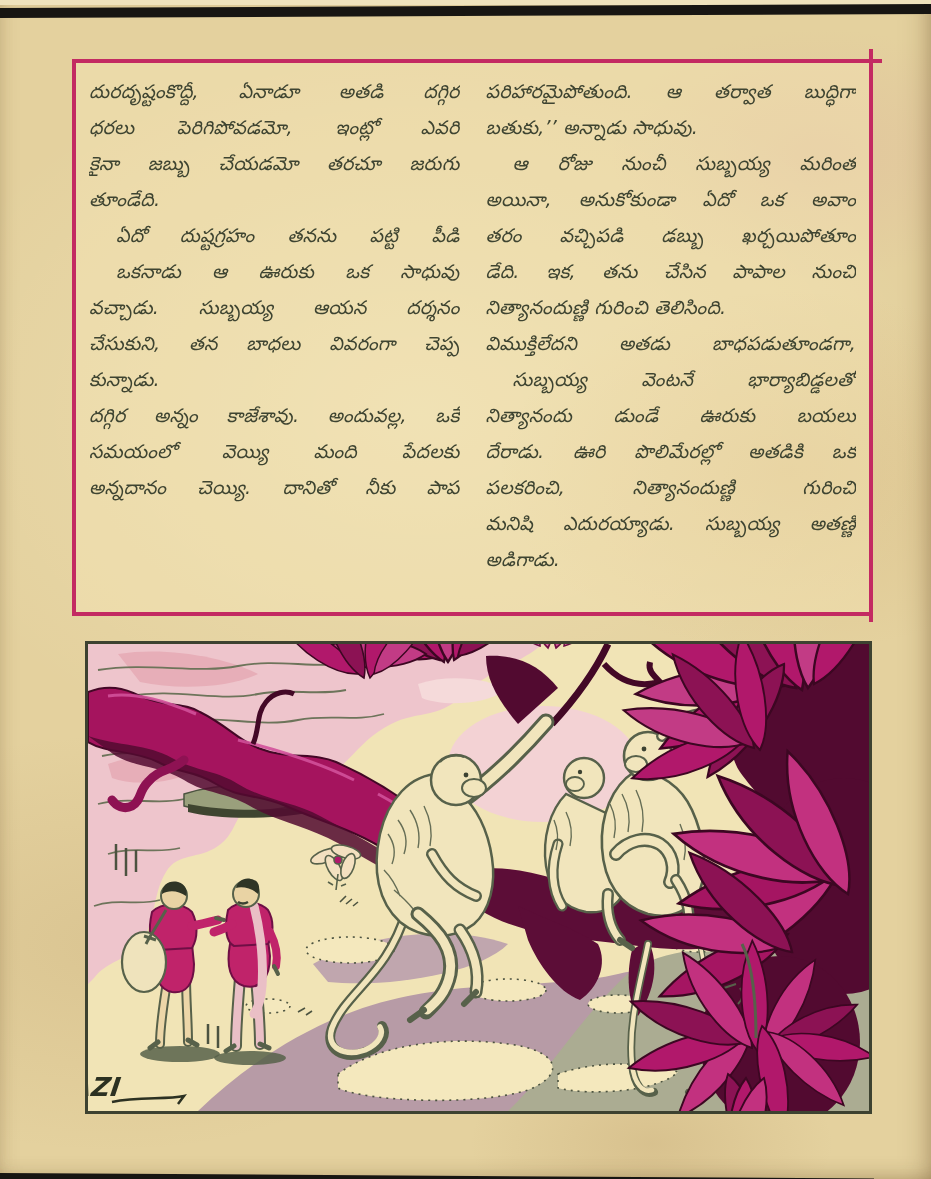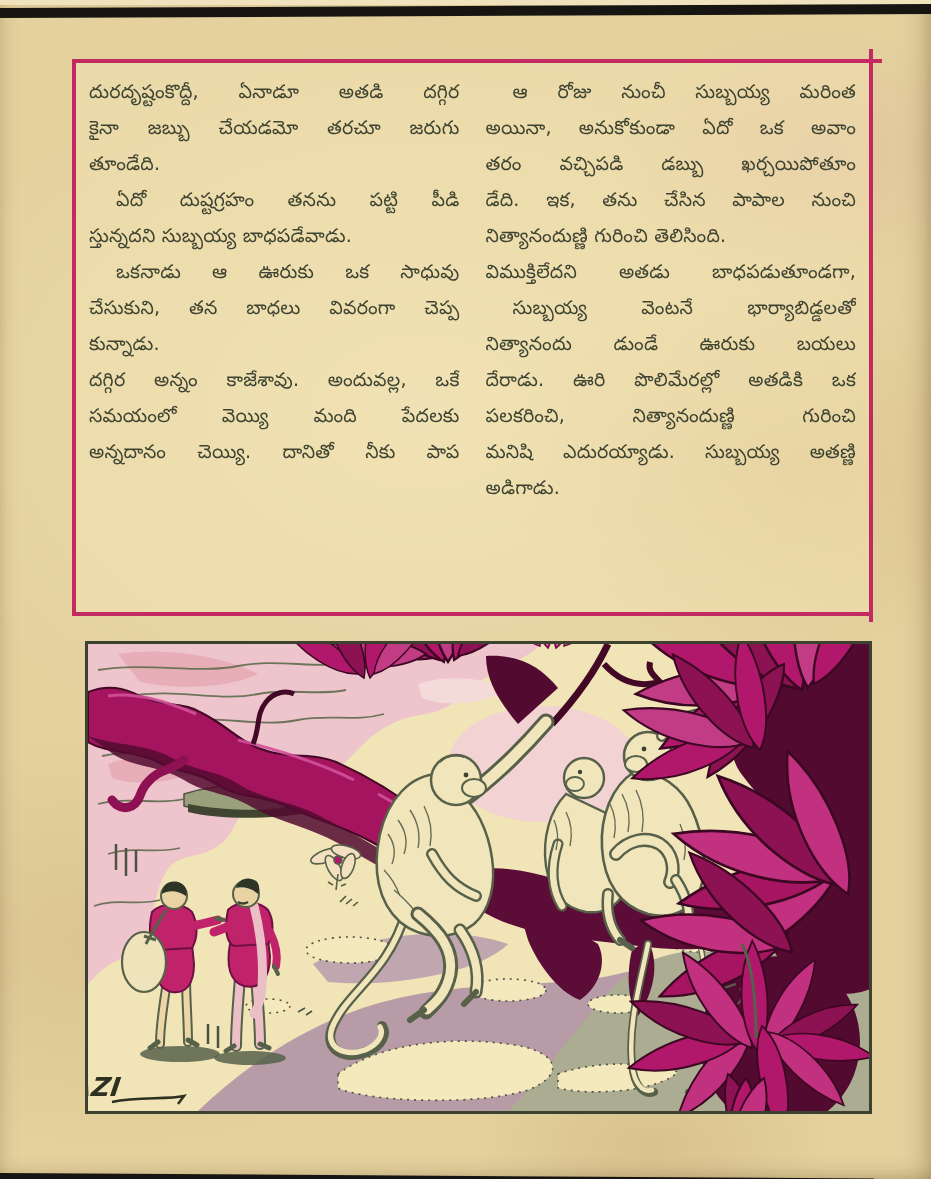--- a/index.html
+++ b/index.html
@@ -29,21 +29,21 @@
     border:4px solid #c32a62;
     background:rgba(248,236,190,.35);
     box-sizing:border-box;
     padding:10px 13px 6px 13px;
   }
   .tick{position:absolute;background:#c32a62;}
   .tick.tr-v{right:-4px;top:-14px;width:4px;height:14px;}
   .tick.tr-h{right:-13px;top:-4px;width:13px;height:4px;}
   .tick.br-v{right:-4px;bottom:-10px;width:4px;height:10px;}
   .cols{display:flex;gap:26px;height:100%;}
-  .col{flex:1 1 0;min-width:0;color:#3e4431;}
+  .col{flex:1 1 0;min-width:0;color:#3e4431;font-style:italic;}
   .ln{
     height:36px;line-height:36px;font-size:19px;letter-spacing:.2px;
     white-space:nowrap;overflow:hidden;
     text-align:justify;text-align-last:justify;
   }
   .ln.end{text-align-last:left;}
   .ln.ind{text-indent:27px;}
 
   
   .illus{
@@ -59,32 +59,35 @@
   <div class="edge-top2"></div>
   <div class="edge-top"></div>
 
   <div class="textbox">
     <div class="tick tr-v"></div>
     <div class="tick tr-h"></div>
     <div class="tick br-v"></div>
     <div class="cols">
       <div class="col">
         <div class="ln">దురదృష్టంకొద్దీ, ఏనాడూ అతడి దగ్గిర</div>
+        <div class="ln">ధరలు పెరిగిపోవడమో, ఇంట్లో ఎవరి</div>
         <div class="ln">కైనా జబ్బు చేయడమో తరచూ జరుగు</div>
         <div class="ln end">తూండేది.</div>
         <div class="ln ind">ఏదో దుష్టగ్రహం తనను పట్టి పీడి</div>
-        <div class="ln end">స్తున్నదని సుబ్బయ్య బాధపడేవాడు.</div>
         <div class="ln ind">ఒకనాడు ఆ ఊరుకు ఒక సాధువు</div>
+        <div class="ln">వచ్చాడు. సుబ్బయ్య ఆయన దర్శనం</div>
         <div class="ln">చేసుకుని, తన బాధలు వివరంగా చెప్ప</div>
         <div class="ln end">కున్నాడు.</div>
         <div class="ln">దగ్గిర అన్నం కాజేశావు. అందువల్ల, ఒకే</div>
         <div class="ln">సమయంలో వెయ్యి మంది పేదలకు</div>
         <div class="ln">అన్నదానం చెయ్యి. దానితో నీకు పాప</div>
       </div>
       <div class="col">
+        <div class="ln">పరిహారమైపోతుంది. ఆ తర్వాత బుద్ధిగా</div>
+        <div class="ln end">బతుకు,’’ అన్నాడు సాధువు.</div>
         <div class="ln ind">ఆ రోజు నుంచీ సుబ్బయ్య మరింత</div>
         <div class="ln">అయినా, అనుకోకుండా ఏదో ఒక అవాం</div>
         <div class="ln">తరం వచ్చిపడి డబ్బు ఖర్చయిపోతూం</div>
         <div class="ln">డేది. ఇక, తను చేసిన పాపాల నుంచి</div>
         <div class="ln end">నిత్యానందుణ్ణి గురించి తెలిసింది.</div>
         <div class="ln">విముక్తిలేదని అతడు బాధపడుతూండగా,</div>
         <div class="ln ind">సుబ్బయ్య వెంటనే భార్యాబిడ్డలతో</div>
         <div class="ln">నిత్యానందు డుండే ఊరుకు బయలు</div>
         <div class="ln">దేరాడు. ఊరి పొలిమేరల్లో అతడికి ఒక</div>
         <div class="ln">పలకరించి, నిత్యానందుణ్ణి గురించి</div>

